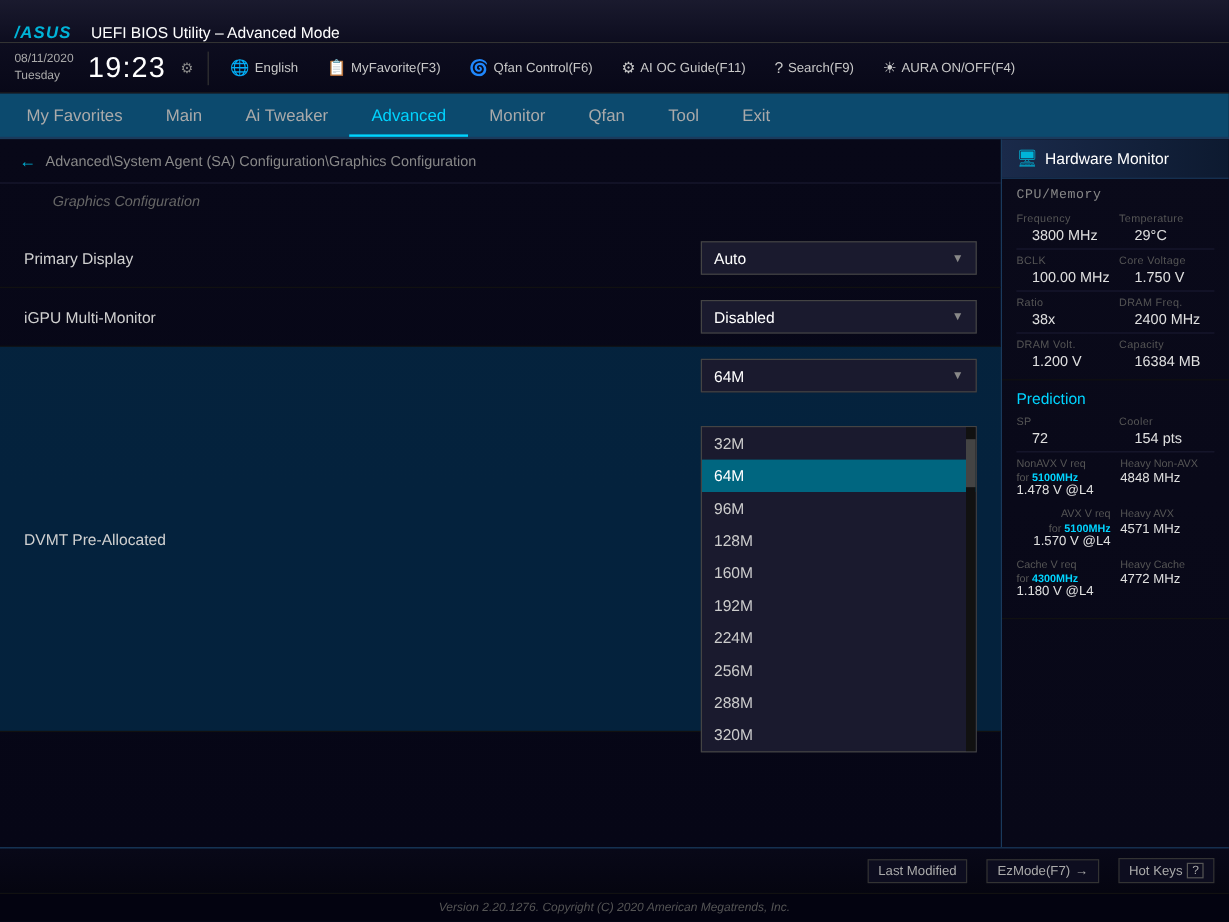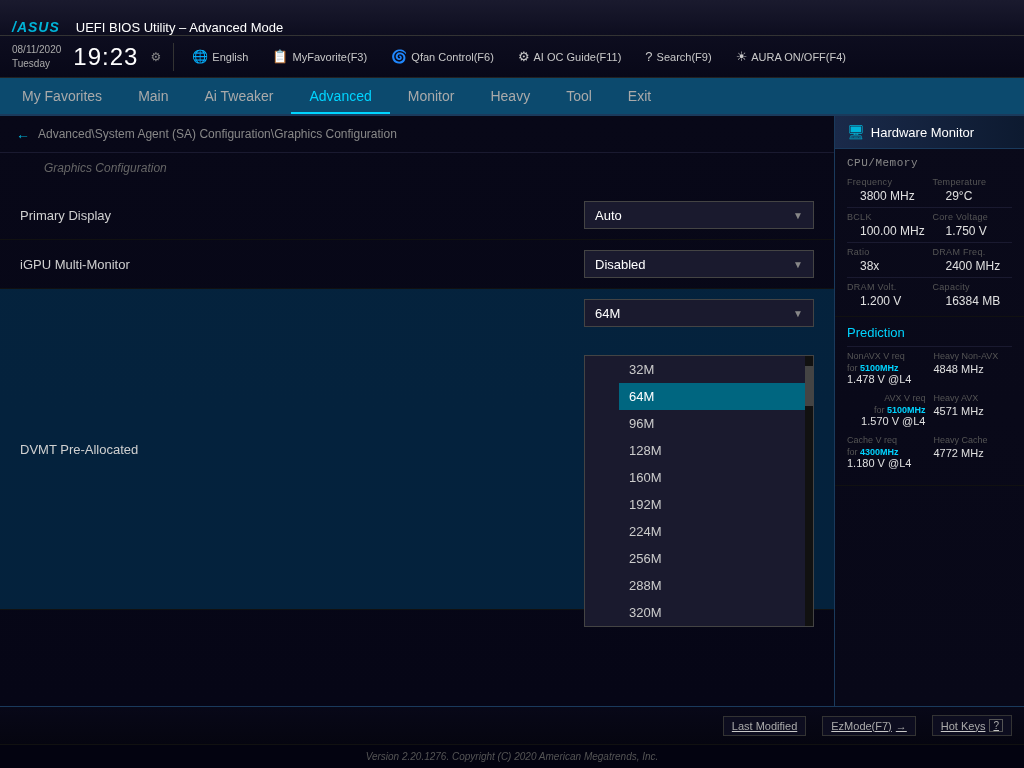--- a/index.html
+++ b/index.html
@@ -235,21 +235,20 @@
       color: #ccc;
     }
     .dropdown-option.selected-opt {
       background: #006680;
       color: #fff;
     }
 
     
     .dropdown-scroll-wrap {
       position: relative;
-      padding-left: 34px;
     }
 
     .dropdown-scrollbar {
       position: absolute;
       right: 0;
       top: 0;
       width: 8px;
       height: 100%;
       background: #111;
     }
@@ -367,21 +366,20 @@
     .bottom-bar {
       background: linear-gradient(180deg, #080818 0%, #050510 100%);
       border-top: 1px solid #1a3a5c;
       height: 38px;
       display: flex;
       align-items: center;
       justify-content: flex-end;
       padding: 12px 12px;
       gap: 16px;
       font-size: 11px;
-      text-decoration: underline;
     }
 
     .bottom-btn {
       display: flex;
       align-items: center;
       gap: 4px;
       color: #aaa;
       cursor: pointer;
       padding: 3px 8px;
       border: 1px solid #333;
@@ -446,21 +444,21 @@
       <span>AURA ON/OFF(F4)</span>
     </div>
   </div>
 
   <div class="nav-bar">
     <div class="nav-item">My Favorites</div>
     <div class="nav-item">Main</div>
     <div class="nav-item">Ai Tweaker</div>
     <div class="nav-item active">Advanced</div>
     <div class="nav-item">Monitor</div>
-    <div class="nav-item">Heavy</div>
+    <div class="nav-item">Qfan</div>
     <div class="nav-item">Tool</div>
     <div class="nav-item">Exit</div>
   </div>
 
   <div class="main-area">
 
     <div class="left-panel">
 
       <div class="breadcrumb-bar">
         <span class="breadcrumb-back">←</span>
@@ -569,20 +567,30 @@
           </div>
           <div class="hw-item">
             <span class="hw-item-label">Capacity</span>
             <span class="hw-item-value">16384 MB</span>
           </div>
         </div>
       </div>
 
       <div class="hw-section">
         <div class="prediction-title">Prediction</div>
+        <div class="hw-grid">
+          <div class="hw-item">
+            <span class="hw-item-label">SP</span>
+            <span class="hw-item-value">72</span>
+          </div>
+          <div class="hw-item">
+            <span class="hw-item-label">Cooler</span>
+            <span class="hw-item-value">154 pts</span>
+          </div>
+        </div>
         <div class="hw-divider"></div>
         <div class="pred-row">
           <div style="display:flex;gap:8px;">
             <div style="flex:1;">
               <div class="pred-row-header">NonAVX V req</div>
               <div class="pred-row-sub">for <span class="pred-freq">5100MHz</span></div>
               <div class="pred-val">1.478 V @L4</div>
             </div>
             <div style="flex:1;">
               <div class="pred-row-header">Heavy Non-AVX</div>

